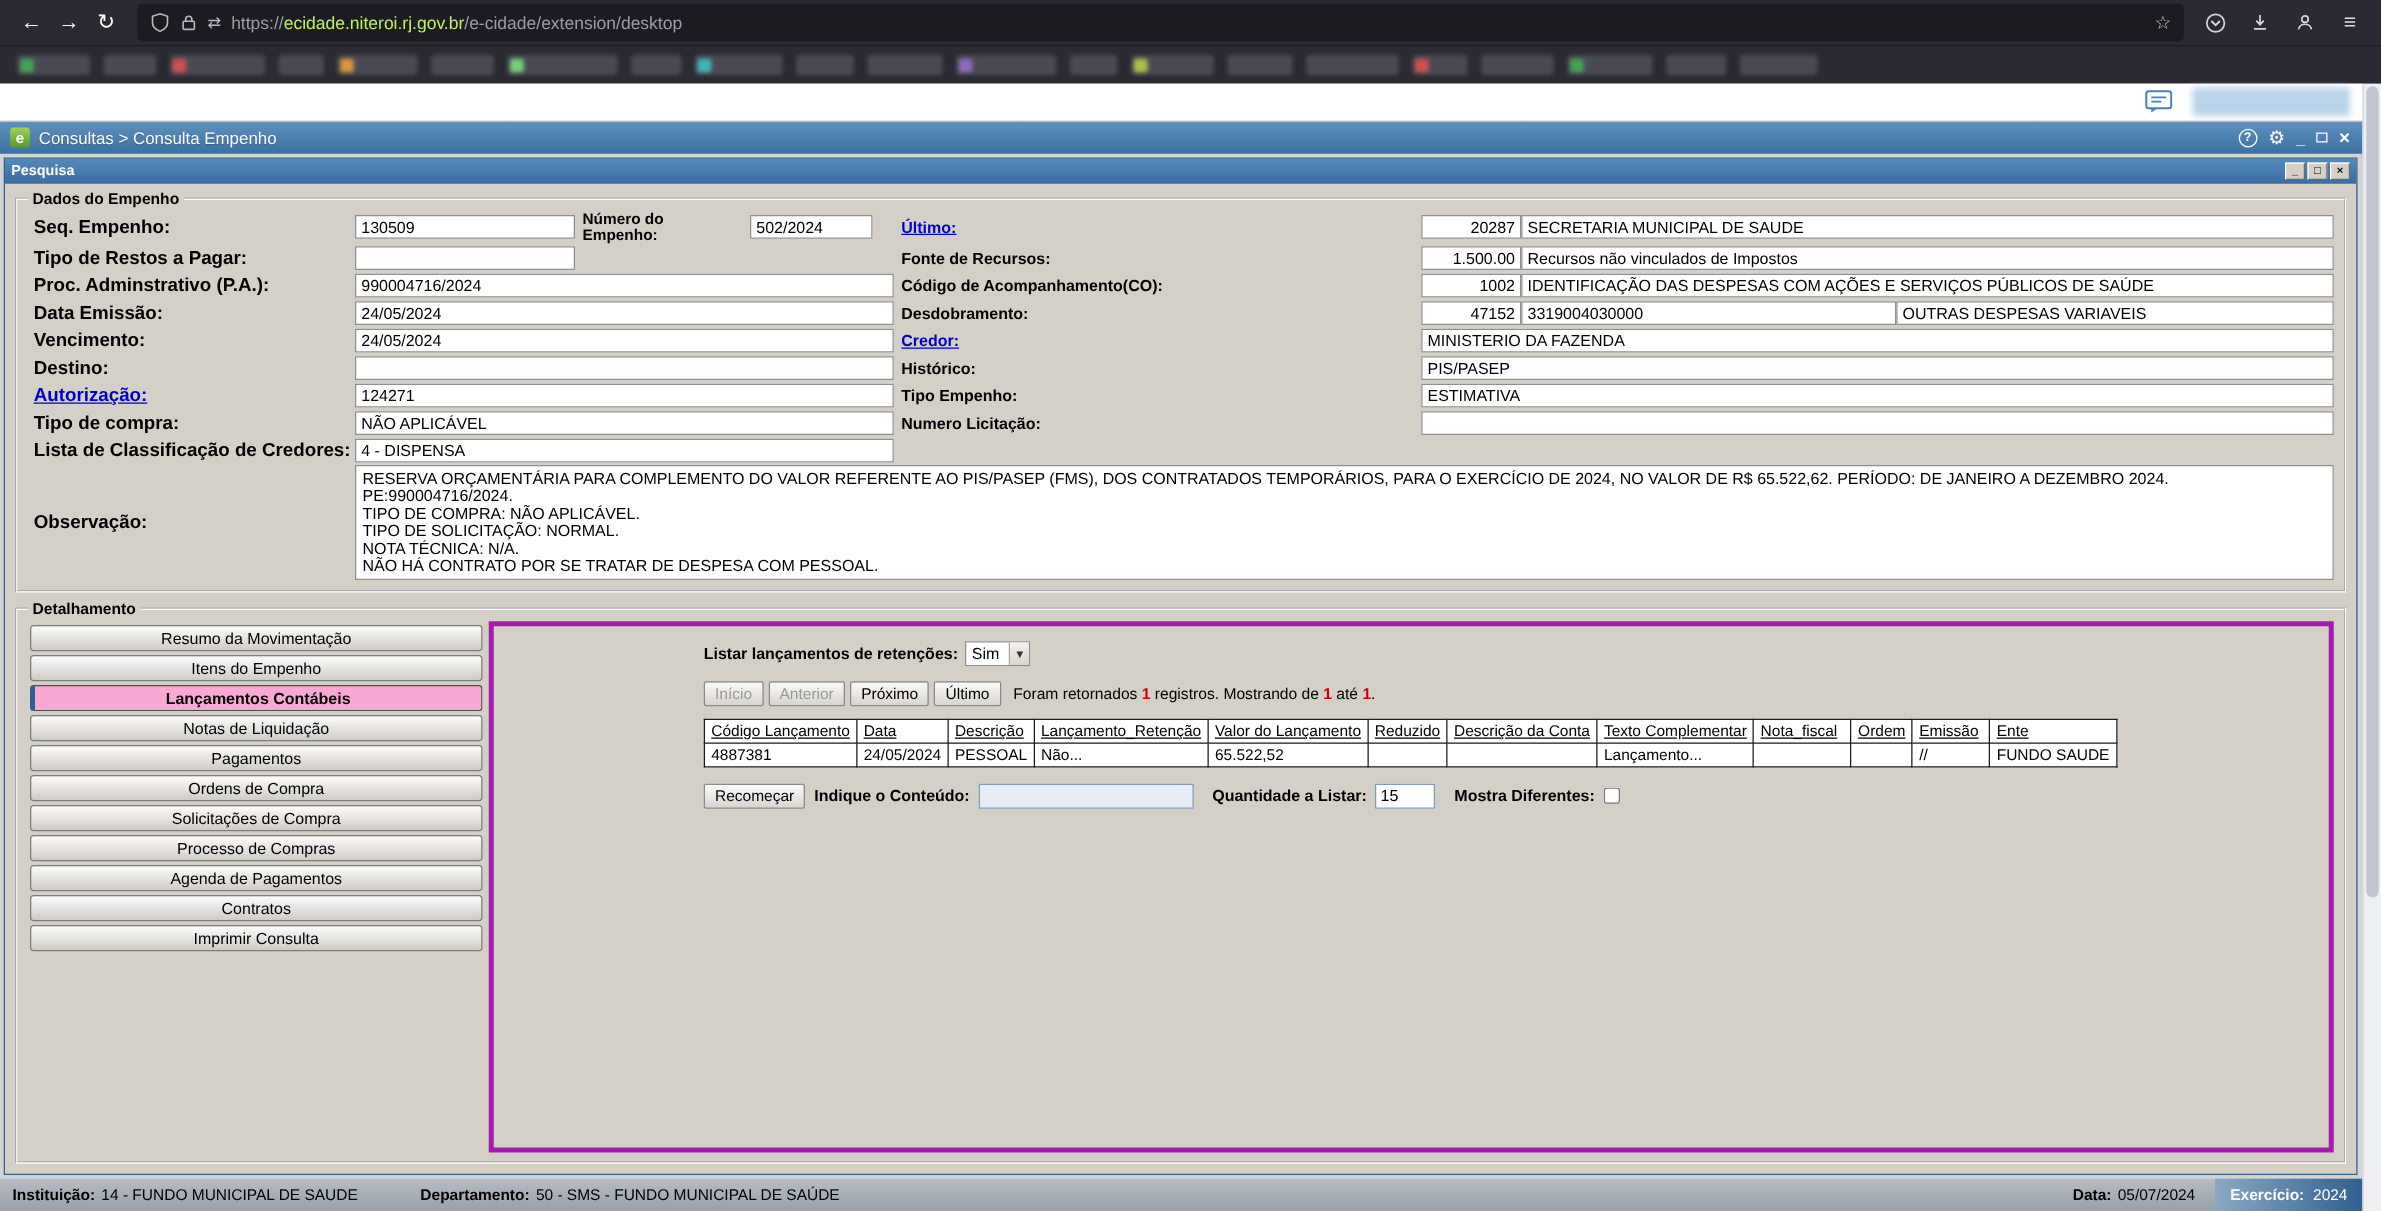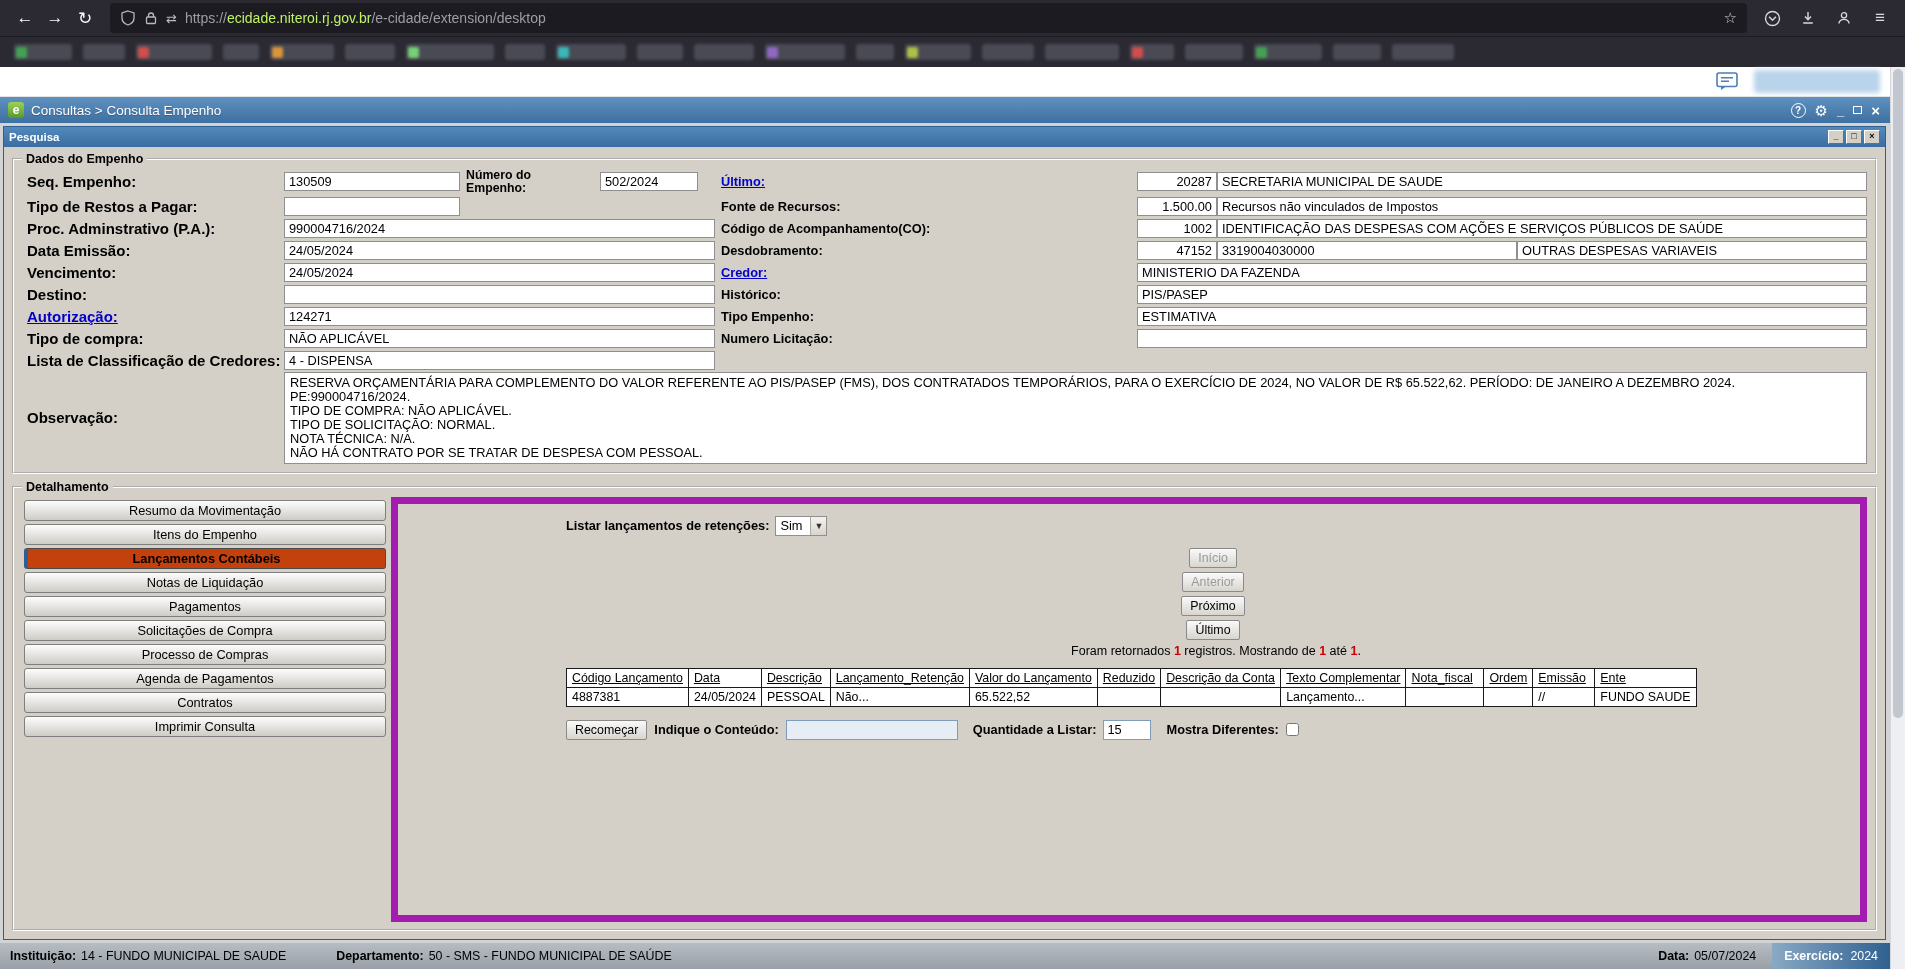--- a/index.html
+++ b/index.html
@@ -85,29 +85,29 @@
   .obs-field { flex:1; height:auto; min-height:92px; flex-direction:column; align-items:flex-start;
                justify-content:flex-start; padding:3px 5px; line-height:14px; }
   .obs-field div { white-space:nowrap; }
 
   
   .fs.det { margin-top:6px; }
   .det-body { display:flex; align-items:stretch; }
   .sidebar { width:366px; display:flex; flex-direction:column; gap:3px; padding:3px 2px; flex:0 0 auto; }
   .side-btn { height:21px; background:linear-gradient(#fdfdfd,#cfccc6); border:1px solid #7e7e7e; border-radius:3px;
               display:flex; align-items:center; justify-content:center; font-size:12.8px; cursor:pointer; }
-  .side-btn.active { background:#c2410c; font-weight:bold; border:1px solid #4a4a4a; border-left:4px solid #2f5f8f; }
-  .det-panel { flex:1; border:7px solid #a21caf; margin-left:3px; padding:12px 0 0 0; min-height:425px; min-width:0; }
+  .side-btn.active { background:#f9a8d4; font-weight:bold; border:1px solid #4a4a4a; border-left:4px solid #2f5f8f; }
+  .det-panel { flex:1; border:4px solid #a21caf; margin-left:3px; padding:12px 0 0 0; min-height:425px; min-width:0; }
   .ret-row { margin-left:168px; display:flex; align-items:center; gap:6px; font-size:12.8px; }
   .b { font-weight:bold; }
   .select { display:inline-flex; align-items:center; border:1px solid #8f8f8f; background:#fff; height:20px; }
   .select .sel-val { padding:0 8px 0 4px; font-size:12.8px; }
   .sel-arrow { background:linear-gradient(#f4f2ee,#d9d5cd); border-left:1px solid #a7a7a7; width:16px; height:100%;
                display:flex; align-items:center; justify-content:center; font-size:9px; color:#333; }
-  .pager-row { margin-left:168px; margin-top:12px; display:flex; align-items:center; gap:4px; font-size:12.5px;flex-direction:column; }
+  .pager-row { margin-left:168px; margin-top:12px; display:flex; align-items:center; gap:4px; font-size:12.5px; }
   .pg-btn { padding:2px 8px; background:linear-gradient(#fafafa,#d8d5cf); border:1px solid #8a8a8a; border-radius:2px;
             font-size:12.4px; font-family:inherit; cursor:pointer; }
   .pg-btn.disabled { color:#9a9a9a; }
   .pg-sum { margin-left:6px; }
   .red { color:#cc0000; font-weight:bold; }
   .det-table { margin:10px 0 0 168px; border-collapse:collapse; background:#fff; }
   .det-table th, .det-table td { border:1px solid #1a1a1a; padding:1px 5px; height:19px; font-size:12.4px;
                                  text-align:left; white-space:nowrap; font-weight:normal; }
   .det-table th span { text-decoration:underline; cursor:pointer; }
   .c0{min-width:120px}.c1{min-width:70px}.c2{min-width:66px}.c3{min-width:135px}.c4{min-width:126px}
@@ -381,20 +381,21 @@
 
           <fieldset class="fs det">
             <legend>Detalhamento</legend>
             <div class="det-body">
               <div class="sidebar">
                 <div class="side-btn">Resumo da Movimentação</div>
                 <div class="side-btn">Itens do Empenho</div>
                 <div class="side-btn active">Lançamentos Contábeis</div>
                 <div class="side-btn">Notas de Liquidação</div>
                 <div class="side-btn">Pagamentos</div>
+                <div class="side-btn">Ordens de Compra</div>
                 <div class="side-btn">Solicitações de Compra</div>
                 <div class="side-btn">Processo de Compras</div>
                 <div class="side-btn">Agenda de Pagamentos</div>
                 <div class="side-btn">Contratos</div>
                 <div class="side-btn">Imprimir Consulta</div>
               </div>
 
               <div class="det-panel">
                 <div class="ret-row">
                   <span class="b">Listar lançamentos de retenções:</span>

